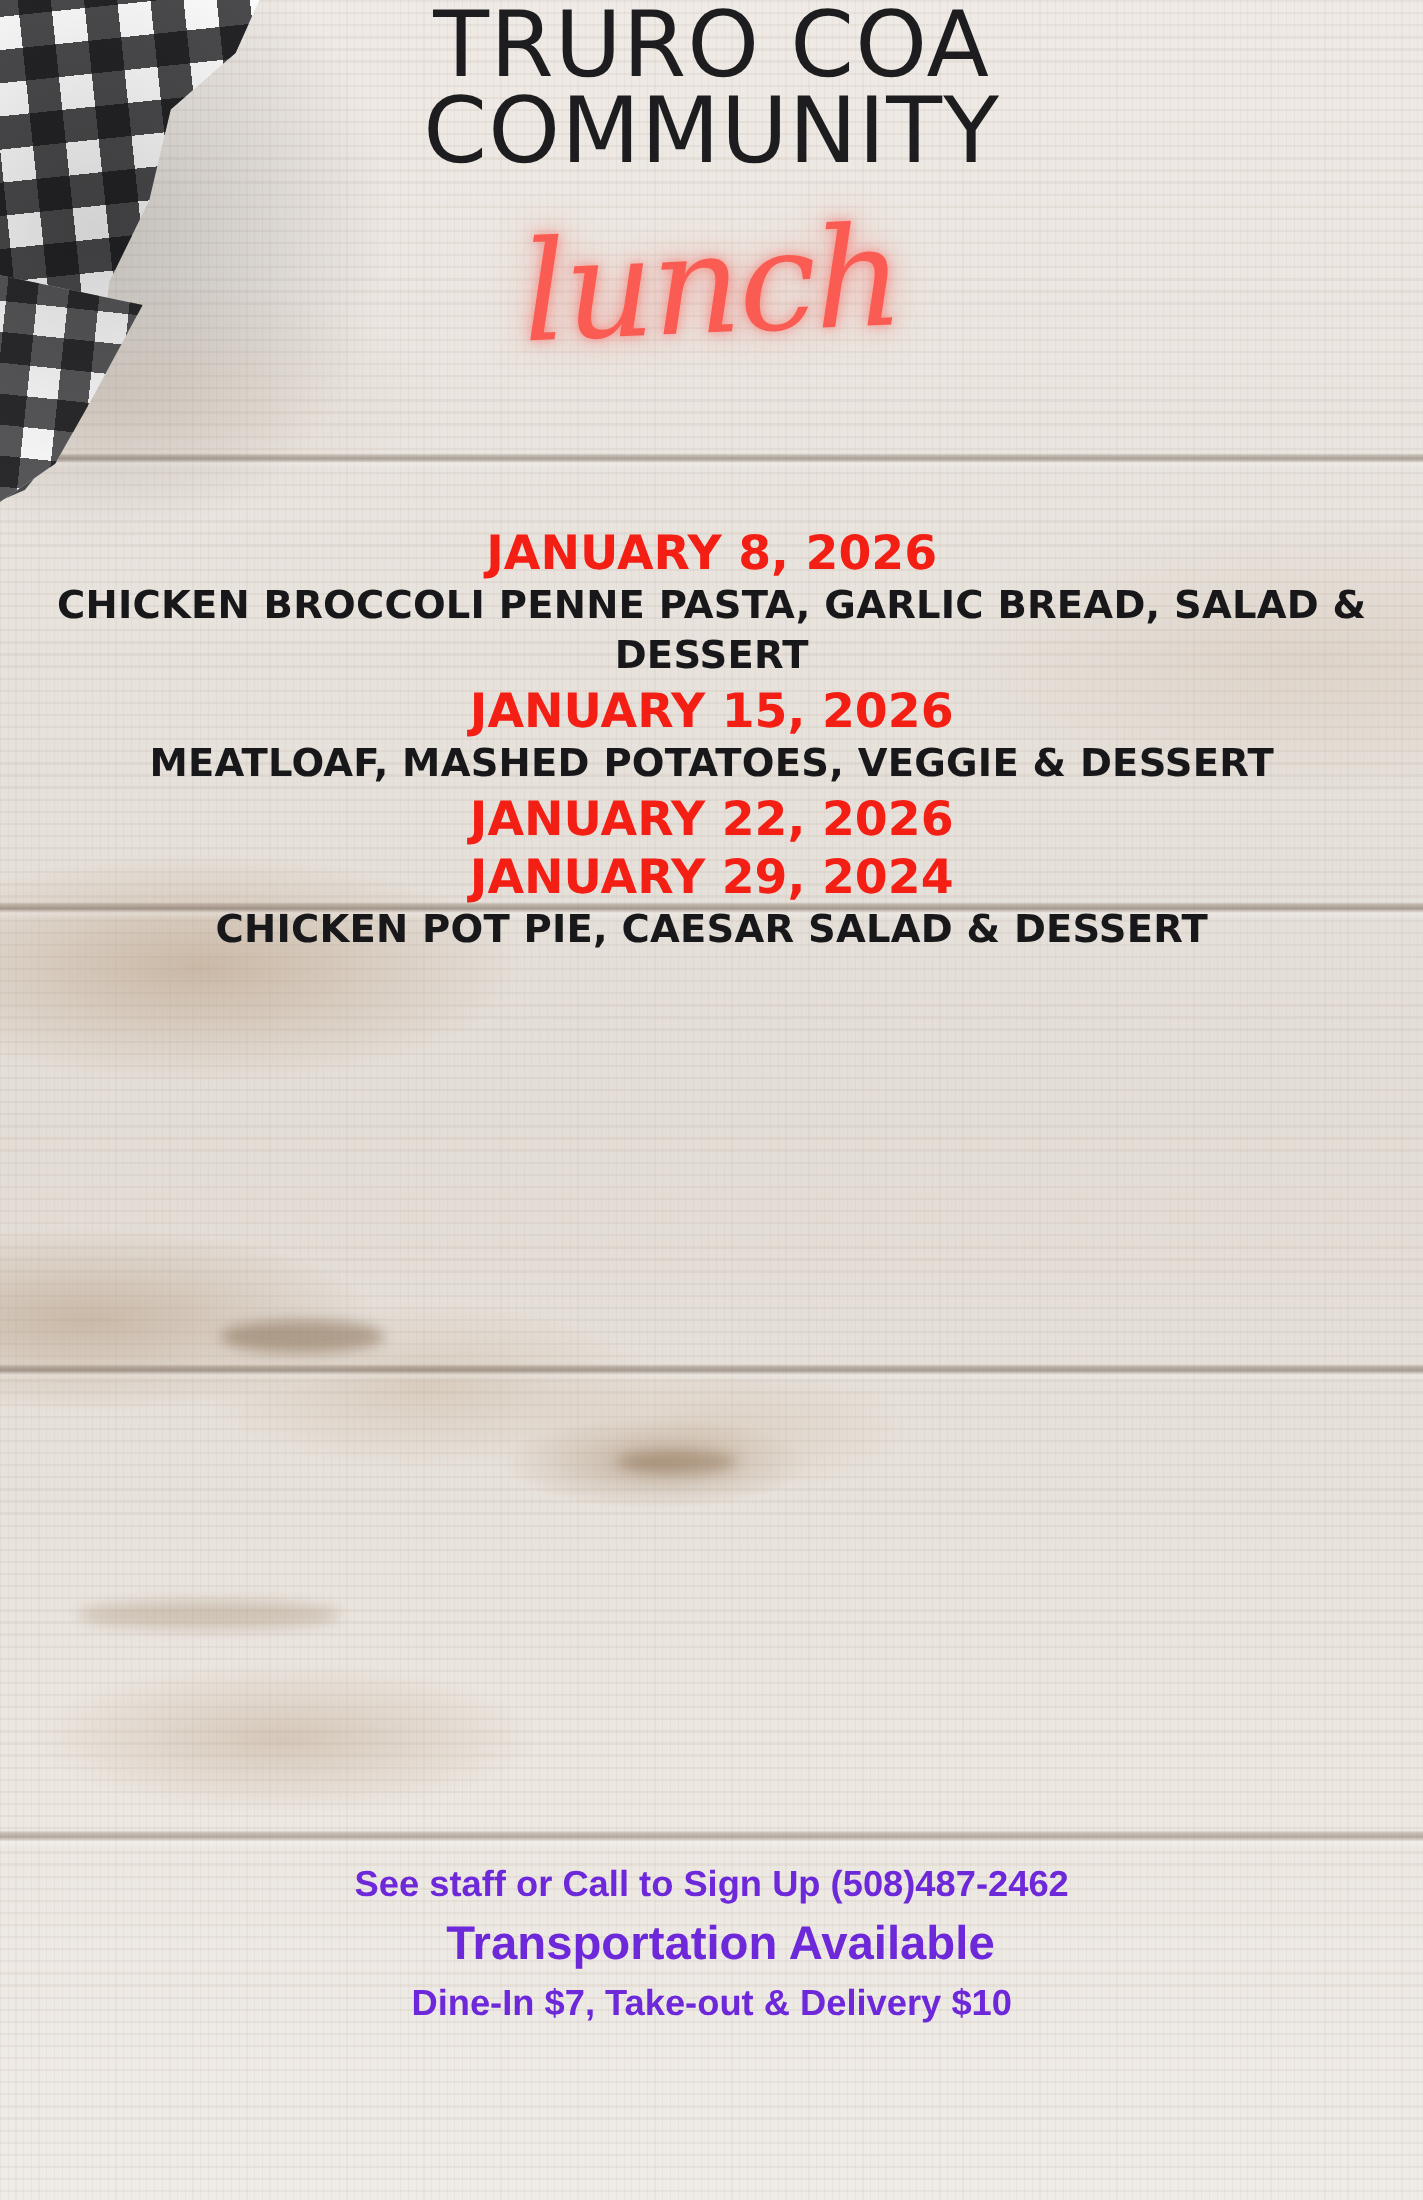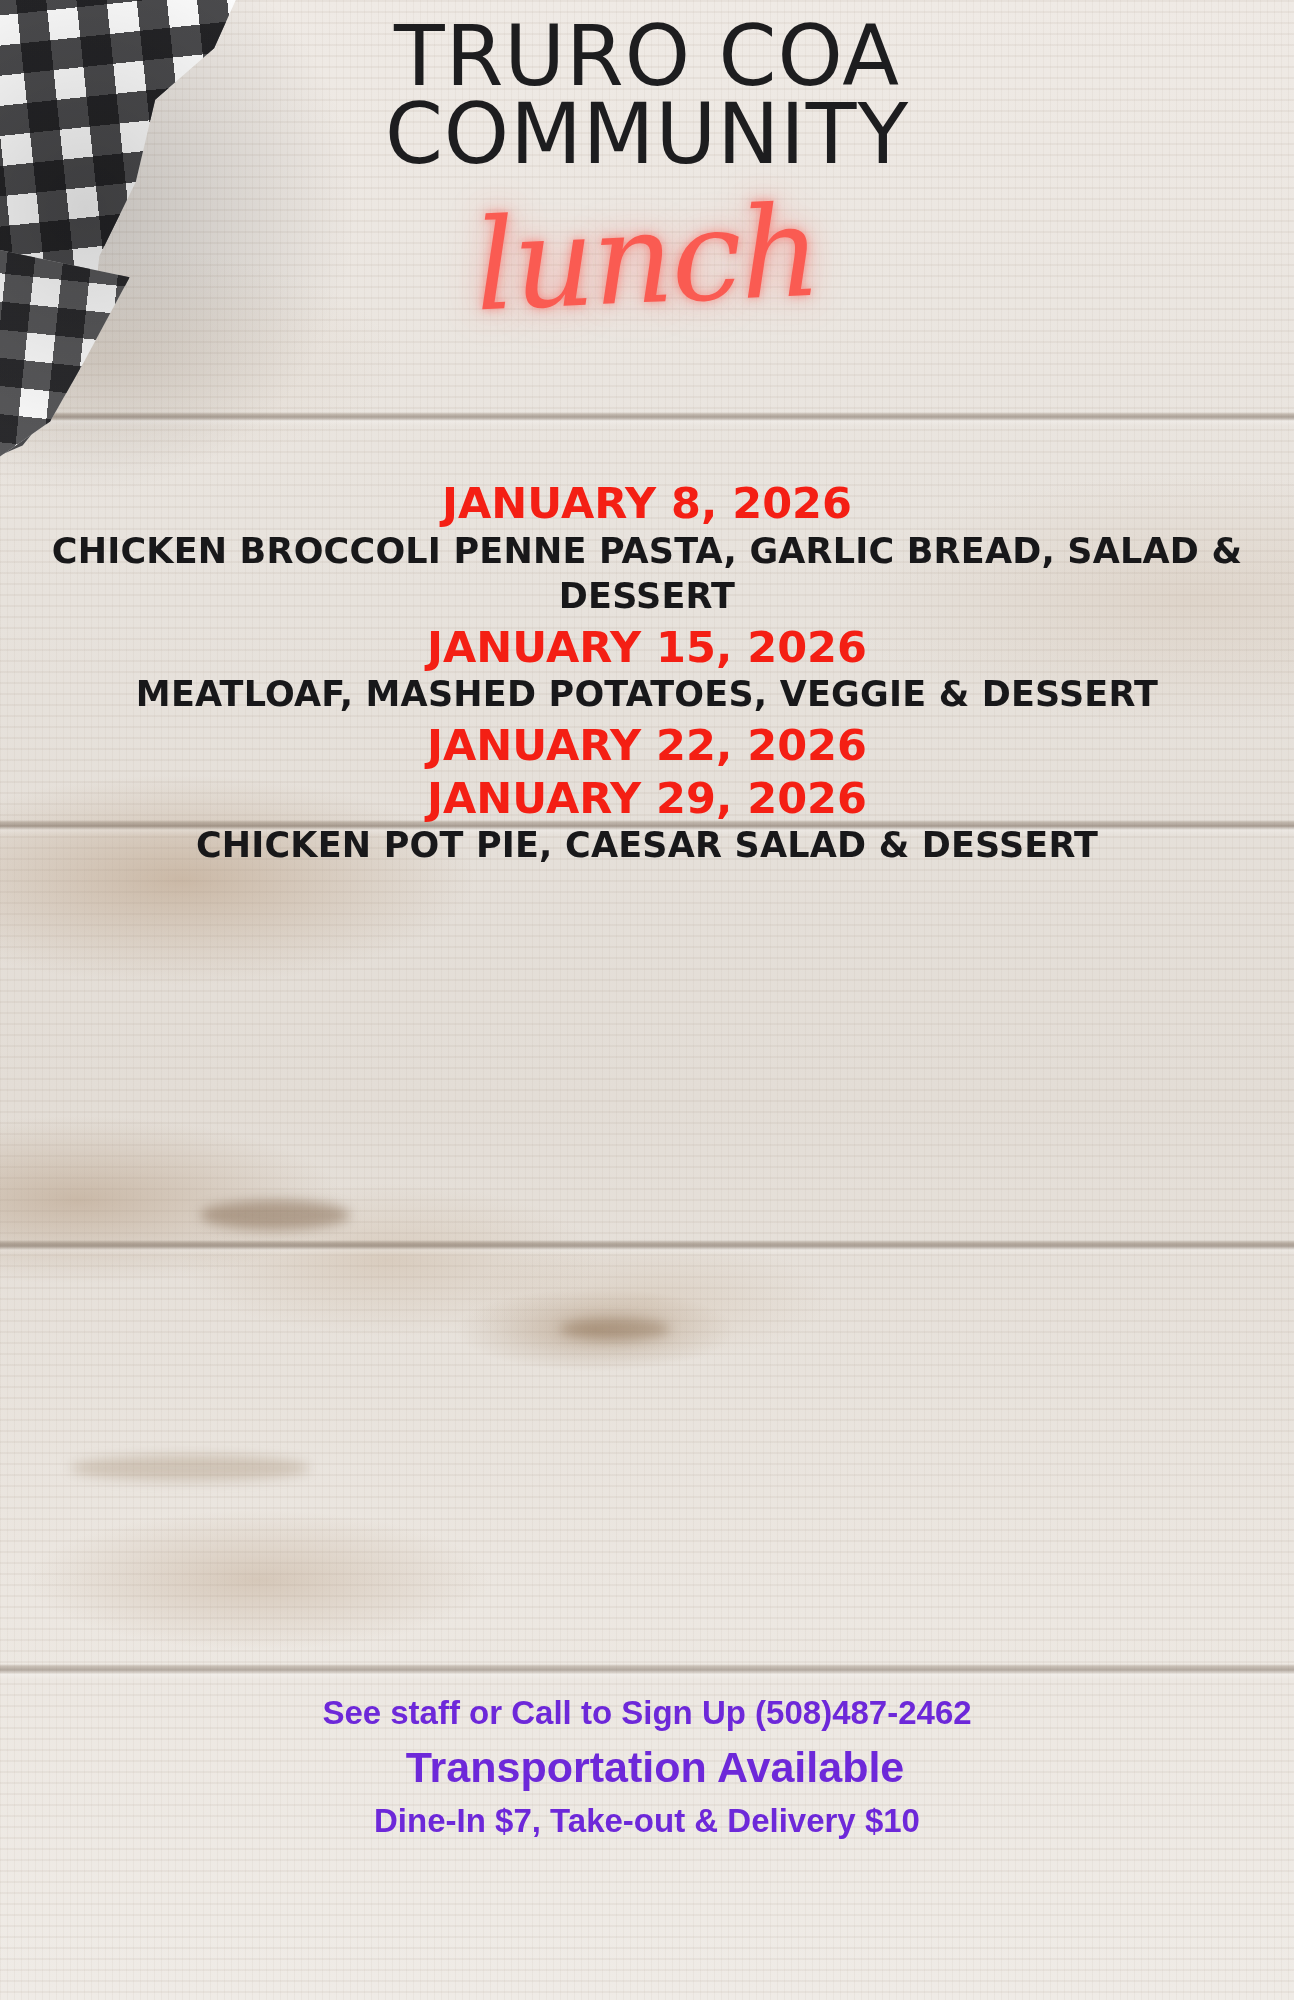--- a/index.html
+++ b/index.html
@@ -132,21 +132,21 @@
     width: 420px;
     height: 520px;
     background: radial-gradient(ellipse at 30% 40%, rgba(0,0,0,0.18), rgba(0,0,0,0) 65%);
     pointer-events: none;
   }
 
   
   .header {
     position: absolute;
     left: 0;
-    top: 18px;
+    top: 2px;
     width: 1294px;
     text-align: center;
   }
   .title-line {
     font-family: "DejaVu Sans", sans-serif;
     font-weight: 400;
     color: #1d1d1f;
     letter-spacing: 1px;
     line-height: 0.94;
   }
@@ -249,21 +249,21 @@
     <div class="menu-entry">
       <div class="menu-date">JANUARY 15, 2026</div>
       <div class="menu-desc">MEATLOAF, MASHED POTATOES, VEGGIE &amp; DESSERT</div>
     </div>
 
     <div class="menu-entry">
       <div class="menu-date">JANUARY 22, 2026</div>
     </div>
 
     <div class="menu-entry">
-      <div class="menu-date">JANUARY 29, 2026</div>
+      <div class="menu-date">JANUARY 29, 2024</div>
       <div class="menu-desc">CHICKEN POT PIE, CAESAR SALAD &amp; DESSERT</div>
     </div>
 
   </div>
 
   <div class="footer">
     <div class="footer-line footer-1">See staff or Call to Sign Up (508)487-2462</div>
     <div class="footer-line footer-2">Transportation Available</div>
     <div class="footer-line footer-3">Dine-In $7, Take-out &amp; Delivery $10</div>
   </div>

